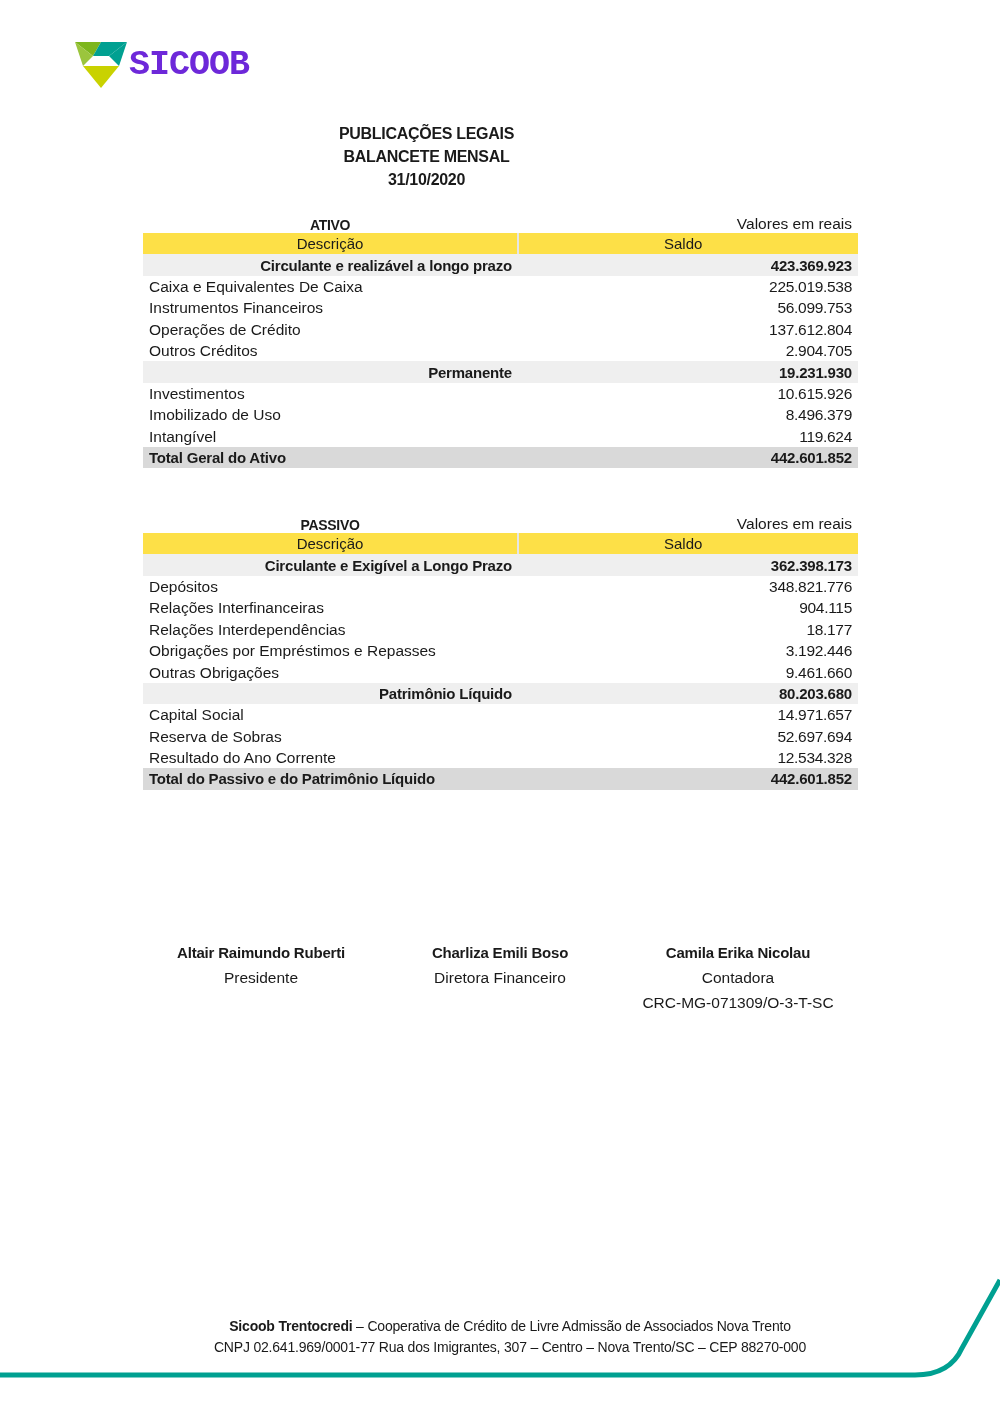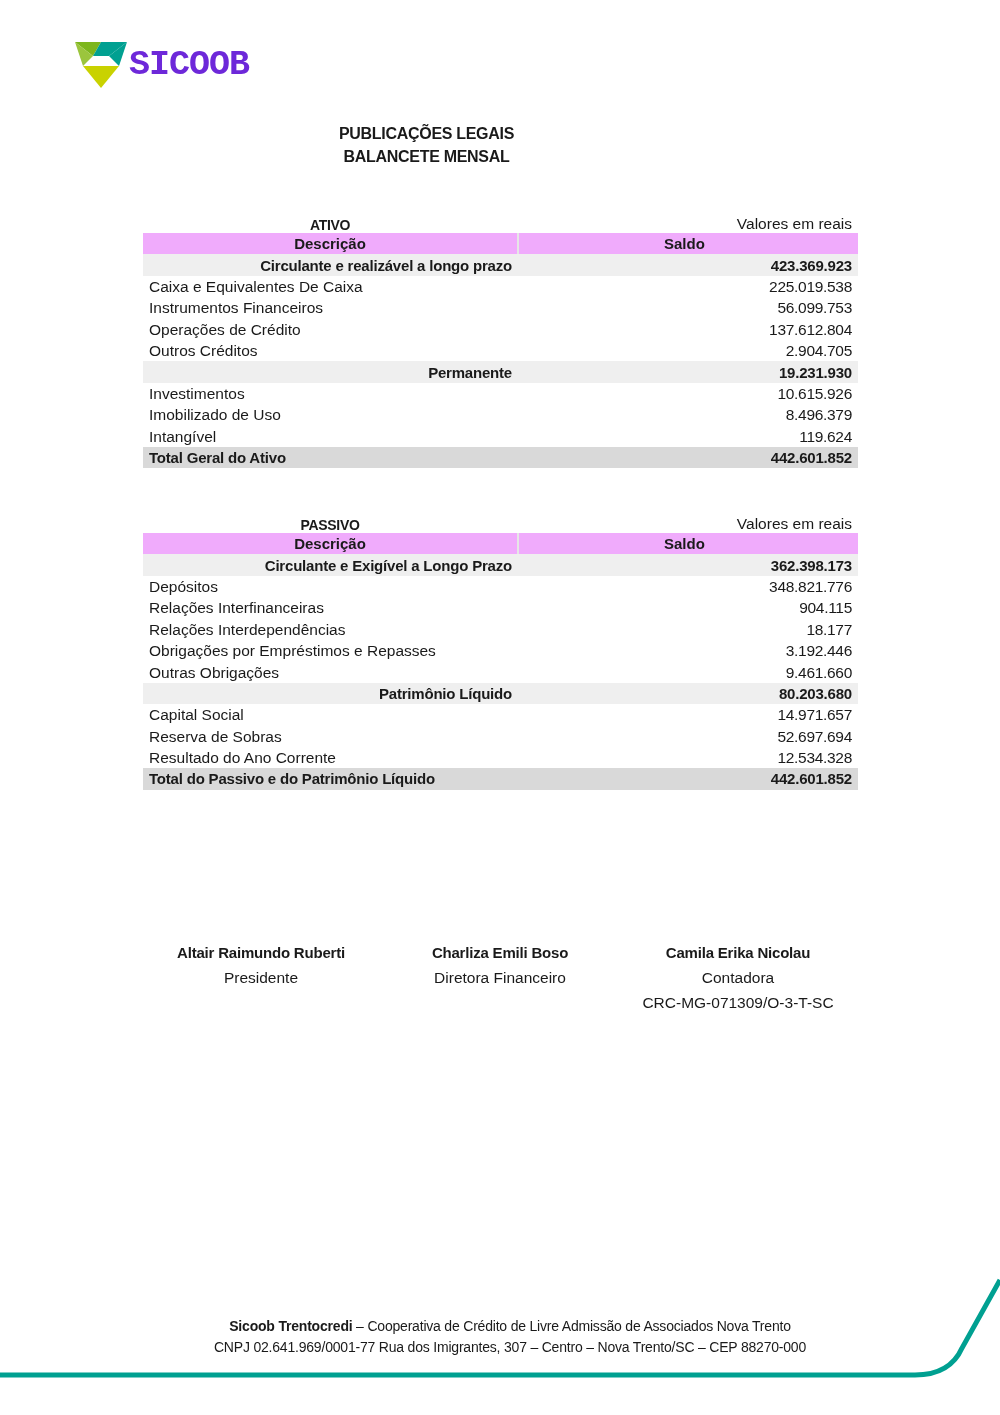--- a/index.html
+++ b/index.html
@@ -15,21 +15,21 @@
     }
     .titles { position: absolute; top: 122px; left: 0; width: 853px; text-align: center; }
     .titles div { font-weight: bold; font-size: 16px; line-height: 23px; letter-spacing: -0.3px; }
     .section { position: absolute; left: 143px; width: 715px; }
     .sec-head { display: flex; height: 20px; align-items: flex-end; font-size: 15.5px; }
     .sec-title { width: 374px; text-align: center; font-weight: bold; font-size: 14px; letter-spacing: -0.3px; }
     .sec-note { flex: 1; text-align: right; padding-right: 6px; }
     table { width: 715px; border-collapse: collapse; font-size: 15.5px; }
     td { padding: 0 6px; height: 21.4px; line-height: 21px; white-space: nowrap; }
     td.val { text-align: right; letter-spacing: -0.3px; }
-    tr.hdr td { background: #f0abfc; font-weight: bold; font-size: 15px; }
+    tr.hdr td { background: #fde047; font-weight: normal; font-size: 15px; }
     tr.hdr td.h-desc { text-align: center; width: 362px; border-right: 2px solid #e6e6e6; }
     tr.hdr td.h-saldo { text-align: left; padding-left: 145px; }
     tr.group td { background: #efefef; font-weight: bold; font-size: 15px; letter-spacing: -0.2px; text-align: right; }
     tr.total td { background: #d9d9d9; font-weight: bold; font-size: 15px; letter-spacing: -0.2px; }
     tr.item td { font-weight: normal; }
     .signatures { position: absolute; top: 940px; left: 0; width: 1000px; }
     .sig { position: absolute; text-align: center; width: 260px; font-size: 15.5px; line-height: 25px; }
     .sig .name { font-weight: bold; font-size: 15px; letter-spacing: -0.2px; }
     .footer { position: absolute; top: 1316px; left: 0; width: 1020px; text-align: center; font-size: 14px; line-height: 21px; letter-spacing: -0.2px; }
     .footer b { font-weight: bold; }
@@ -46,20 +46,21 @@
     <polygon points="8,24 44,24 26,46" fill="#C9D200"></polygon>
     <polygon points="0,0 18,14 8,24" fill="#9BC53D"></polygon>
     <polygon points="52,0 34,14 44,24" fill="#00A091"></polygon>
   </svg>
   <span class="logo-text">SICOOB</span>
 </div>
 
 <div class="titles">
   <div>PUBLICAÇÕES LEGAIS</div>
   <div>BALANCETE MENSAL</div>
+  <div>31/10/2020</div>
 </div>
 
 <div class="section" style="top:213px;">
   <div class="sec-head">
     <div class="sec-title">ATIVO</div>
     <div class="sec-note">Valores em reais</div>
   </div>
   <table>
     <tbody id="ativo-body">
       <tr class="hdr">

